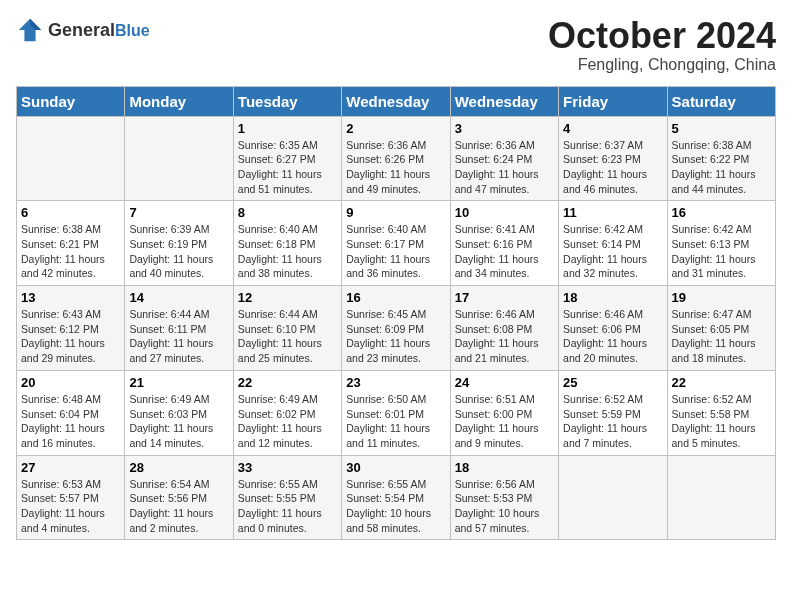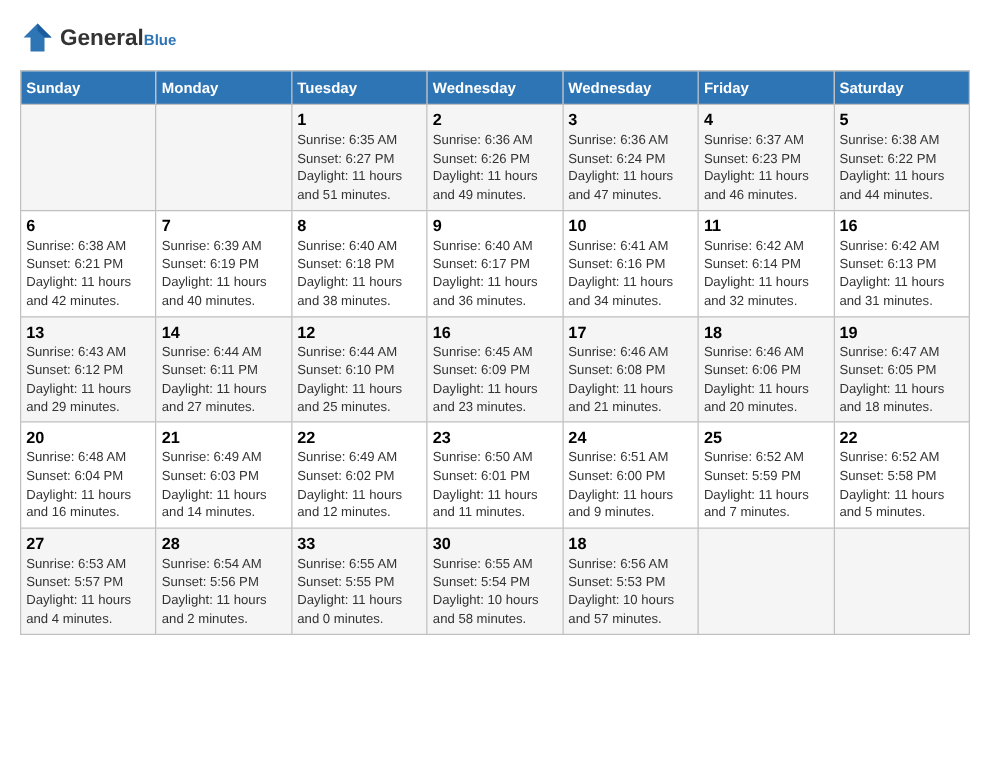--- a/index.html
+++ b/index.html
@@ -20,21 +20,21 @@
       display: flex;
       align-items: center;
       gap: 4px;
     }
     .logo-text-general {
       font-size: 18px;
       font-weight: bold;
       color: #333;
     }
     .logo-text-blue {
-      font-size: 12px;
+      font-size: 16px;
       font-weight: bold;
       color: #2e75b6;
     }
     .logo-icon {
       width: 28px;
       height: 28px;
     }
     .title-block {
       text-align: right;
     }
@@ -51,21 +51,21 @@
     table {
       width: 100%;
       border-collapse: collapse;
       font-size: 11px;
     }
     thead tr th {
       background-color: #2e75b6;
       color: #fff;
       padding: 6px 4px;
       text-align: left;
-      font-size: 12px;
+      font-size: 15px;
       font-weight: bold;
       border: 1px solid #c0c0c0;
     }
     tbody tr td {
       border: 1px solid #c0c0c0;
       vertical-align: top;
       padding: 4px;
       min-height: 70px;
       width: calc(100% / 7);
     }
@@ -95,20 +95,24 @@
     <svg class="logo-icon" viewBox="0 0 40 40" xmlns="http://www.w3.org/2000/svg">
       <polygon points="20,4 36,20 28,20 28,36 12,36 12,20 4,20" fill="#2e75b6"></polygon>
       <polygon points="20,4 36,20 28,20 20,12" fill="#1a5c9e"></polygon>
     </svg>
     <div>
       <div style="display:flex; align-items:baseline; gap:0px;">
         <span class="logo-text-general">General</span>
         <span class="logo-text-blue">Blue</span>
       </div>
     </div>
+  </div>
+  <div class="title-block">
+    <div class="month-title">October 2024</div>
+    <div class="location-title">Fengling, Chongqing, China</div>
   </div>
 </div>
 
 <table>
   <thead>
     <tr>
     <th>Sunday</th>
         <th>Monday</th>
         <th>Tuesday</th>
         <th>Wednesday</th>

